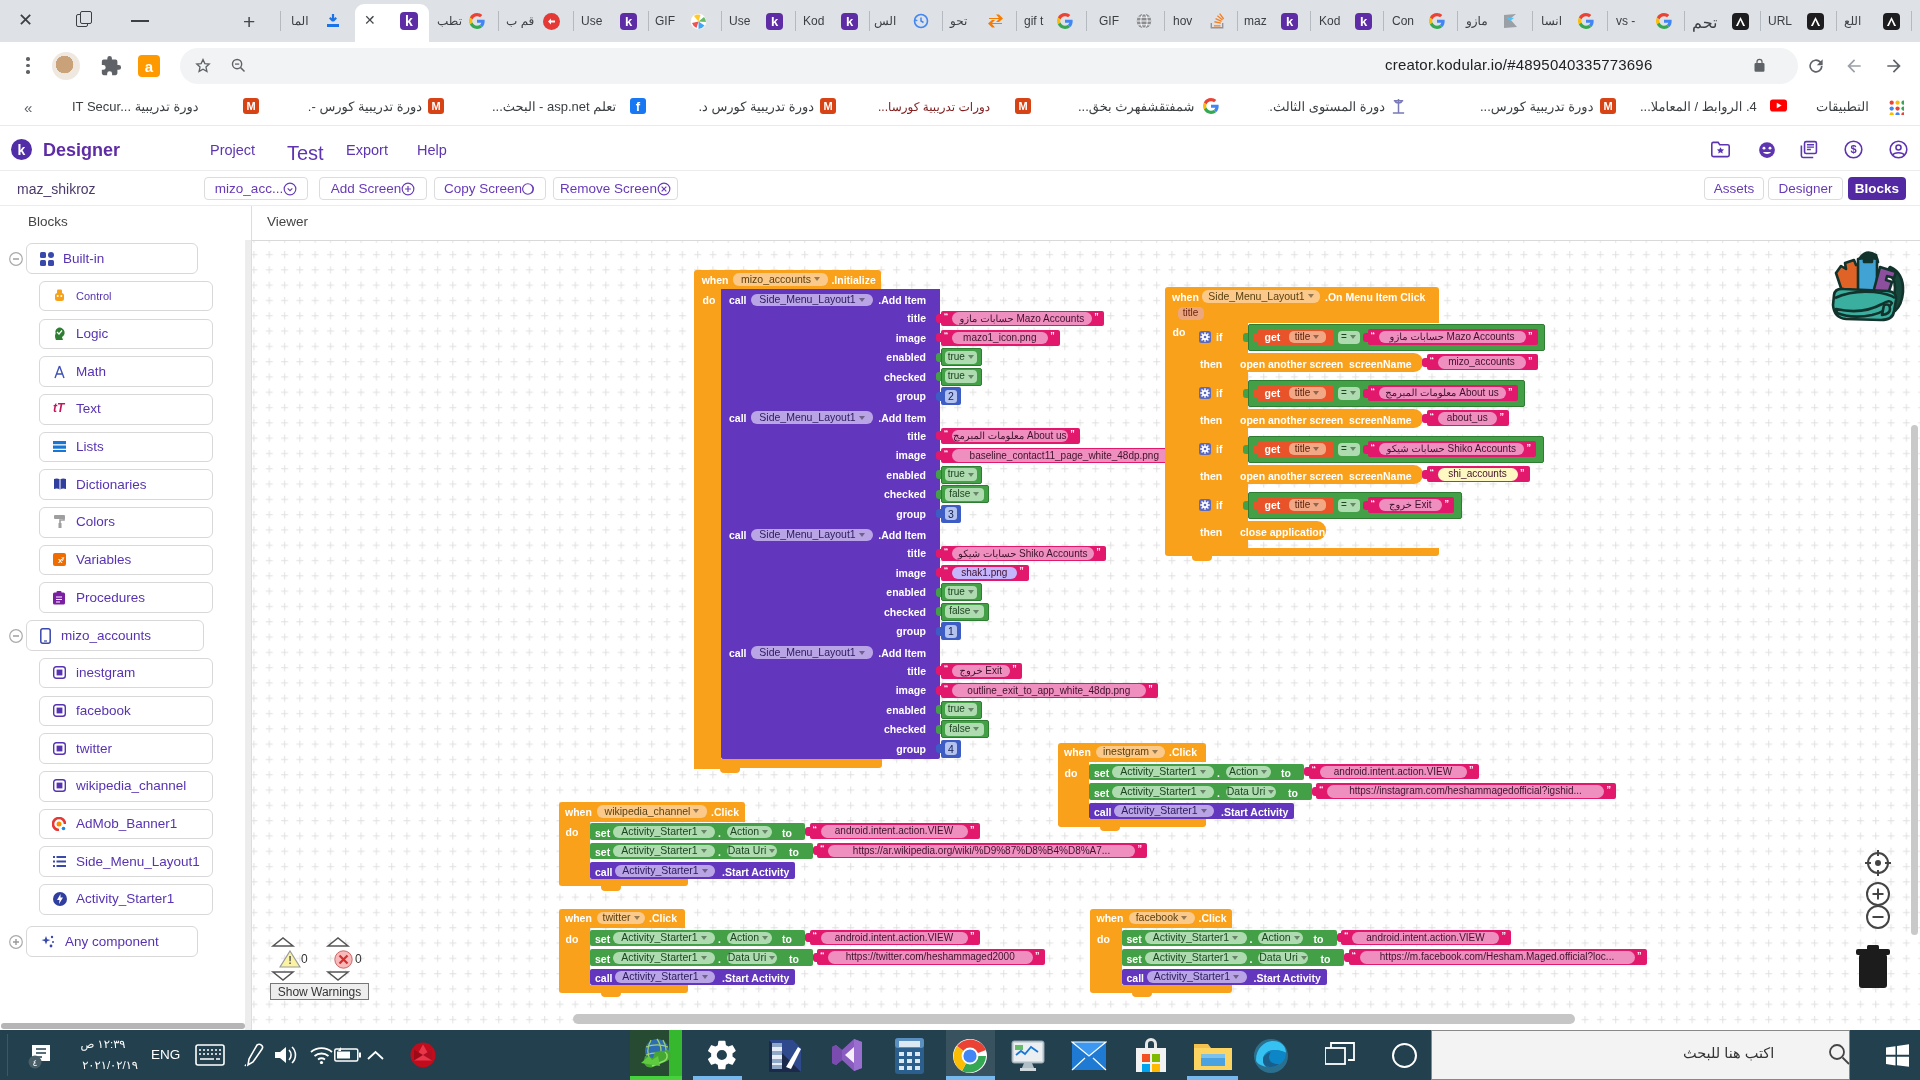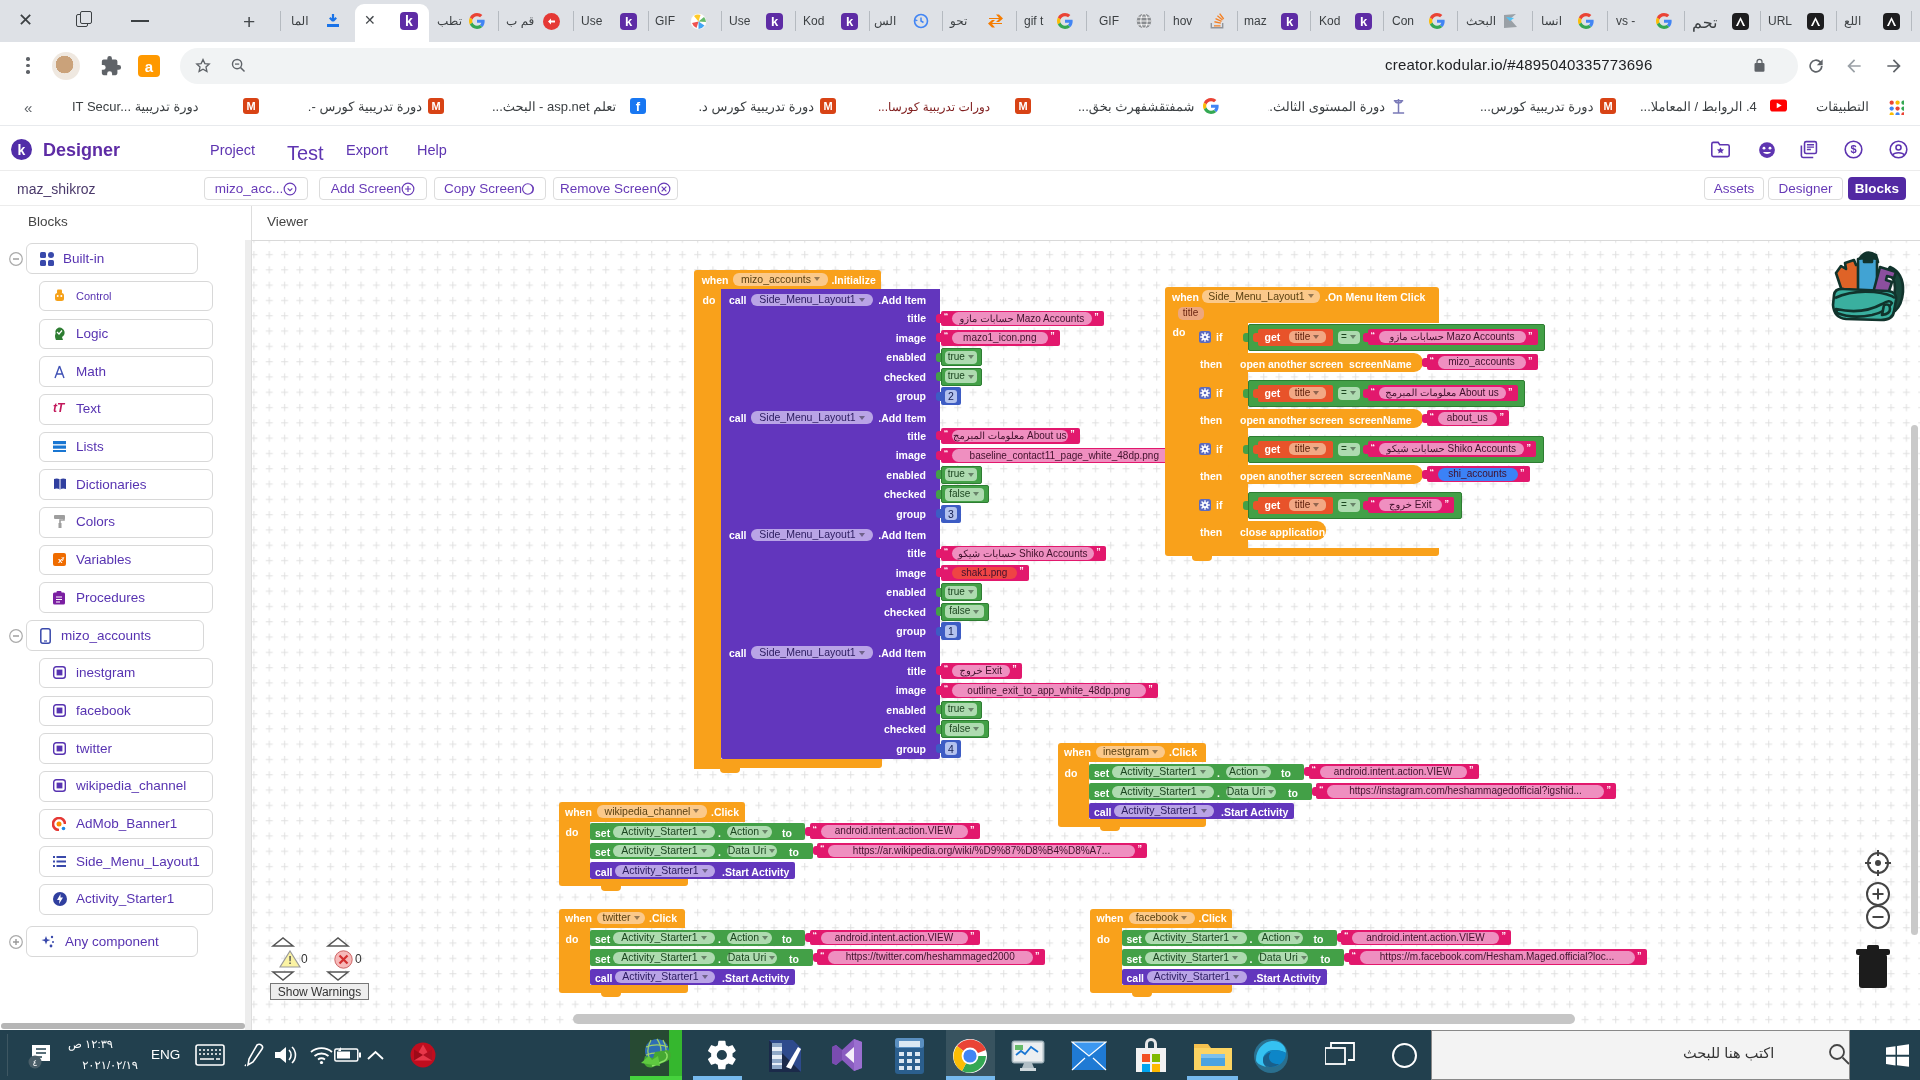--- a/index.html
+++ b/index.html
@@ -98,21 +98,21 @@
 <div style="position:absolute;left:1281px;top:13px;width:17px;height:17px;background:#5e2ca5;border-radius:4px;color:#fff;font-family:'Liberation Sans',sans-serif;font-weight:bold;font-size:13px;display:flex;align-items:center;justify-content:center;">k</div>
 <div style="position:absolute;left:1319px;top:15px;font-family:'Liberation Sans',sans-serif;font-size:12px;color:#3c4043;white-space:nowrap;line-height:1;">Kod</div>
 <div style="position:absolute;left:1355px;top:13px;width:17px;height:17px;background:#5e2ca5;border-radius:4px;color:#fff;font-family:'Liberation Sans',sans-serif;font-weight:bold;font-size:13px;display:flex;align-items:center;justify-content:center;">k</div>
 <div style="position:absolute;left:1392px;top:15px;font-family:'Liberation Sans',sans-serif;font-size:12px;color:#3c4043;white-space:nowrap;line-height:1;">Con</div>
 <svg class="ab" style="left:1429px;top:13px" width="16" height="16" viewBox="0 0 48 48">
     <path fill="#EA4335" d="M24 9.5c3.54 0 6.71 1.22 9.21 3.6l6.85-6.85C35.9 2.38 30.47 0 24 0 14.62 0 6.51 5.38 2.56 13.22l7.98 6.19C12.43 13.72 17.74 9.5 24 9.5z"></path>
     <path fill="#4285F4" d="M46.98 24.55c0-1.57-.15-3.09-.38-4.55H24v9.02h12.94c-.58 2.96-2.26 5.48-4.78 7.18l7.73 6c4.51-4.18 7.09-10.36 7.09-17.65z"></path>
     <path fill="#FBBC05" d="M10.53 28.59c-.48-1.45-.76-2.99-.76-4.59s.27-3.14.76-4.59l-7.98-6.19C.92 16.46 0 20.12 0 24c0 3.88.92 7.54 2.56 10.78l7.97-6.19z"></path>
     <path fill="#34A853" d="M24 48c6.48 0 11.93-2.13 15.89-5.81l-7.73-6c-2.15 1.45-4.92 2.3-8.16 2.3-6.26 0-11.57-4.22-13.47-9.91l-7.98 6.19C6.51 42.62 14.62 48 24 48z"></path>
   </svg>
-<div style="position:absolute;left:1466px;top:15px;font-family:'Liberation Sans',sans-serif;font-size:12px;color:#3c4043;white-space:nowrap;line-height:1;">البحث</div>
+<div style="position:absolute;left:1466px;top:15px;font-family:'Liberation Sans',sans-serif;font-size:12px;color:#3c4043;white-space:nowrap;line-height:1;">مازو</div>
 <svg class="ab" style="left:1502px;top:13px" width="17" height="16" viewBox="0 0 17 16">
     <path d="M2 15V2l12-1-6 5 7 8z" fill="#9aa0a6"></path>
     <path d="M4 4l8 1-4 3z" fill="#4fc3f7"></path>
   </svg>
 <div style="position:absolute;left:1541px;top:15px;font-family:'Liberation Sans',sans-serif;font-size:12px;color:#3c4043;white-space:nowrap;line-height:1;">انسا</div>
 <svg class="ab" style="left:1578px;top:13px" width="16" height="16" viewBox="0 0 48 48">
     <path fill="#EA4335" d="M24 9.5c3.54 0 6.71 1.22 9.21 3.6l6.85-6.85C35.9 2.38 30.47 0 24 0 14.62 0 6.51 5.38 2.56 13.22l7.98 6.19C12.43 13.72 17.74 9.5 24 9.5z"></path>
     <path fill="#4285F4" d="M46.98 24.55c0-1.57-.15-3.09-.38-4.55H24v9.02h12.94c-.58 2.96-2.26 5.48-4.78 7.18l7.73 6c4.51-4.18 7.09-10.36 7.09-17.65z"></path>
     <path fill="#FBBC05" d="M10.53 28.59c-.48-1.45-.76-2.99-.76-4.59s.27-3.14.76-4.59l-7.98-6.19C.92 16.46 0 20.12 0 24c0 3.88.92 7.54 2.56 10.78l7.97-6.19z"></path>
     <path fill="#34A853" d="M24 48c6.48 0 11.93-2.13 15.89-5.81l-7.73-6c-2.15 1.45-4.92 2.3-8.16 2.3-6.26 0-11.57-4.22-13.47-9.91l-7.98 6.19C6.51 42.62 14.62 48 24 48z"></path>
@@ -520,21 +520,21 @@
 <div style="position:absolute;left:626px;top:606.95px;width:300px;font-family:'Liberation Sans',sans-serif;font-weight:bold;font-size:10.5px;color:#fff;white-space:nowrap;text-align:right;line-height:1;">checked</div>
 <div style="position:absolute;left:626px;top:626.45px;width:300px;font-family:'Liberation Sans',sans-serif;font-weight:bold;font-size:10.5px;color:#fff;white-space:nowrap;text-align:right;line-height:1;">group</div>
 <div style="position:absolute;left:940.8px;top:545.7px;width:165px;height:15.5px;background:#e2186d;border-radius:2px;"></div>
 <div style="position:absolute;left:936.3px;top:548.95px;width:5px;height:9px;background:#e2186d;border-radius:3px 0 0 3px;"></div>
 <div style="position:absolute;left:943.8px;top:546.95px;font-family:'Liberation Sans',sans-serif;font-weight:bold;font-size:9px;color:#fff;line-height:1;">“</div>
 <div style="position:absolute;left:951.8px;top:547.25px;width:142px;height:12.5px;background:#ef8fc0;border-radius:6.5px;font-family:'Liberation Sans',sans-serif;font-size:10px;color:#40102b;display:flex;align-items:center;justify-content:center;white-space:nowrap;overflow:hidden;line-height:1;">حسابات شيكو Shiko Accounts</div>
 <div style="position:absolute;left:1096.3px;top:546.95px;font-family:'Liberation Sans',sans-serif;font-weight:bold;font-size:9px;color:#fff;line-height:1;">”</div>
 <div style="position:absolute;left:940.8px;top:565.2px;width:88px;height:15.5px;background:#e2186d;border-radius:2px;"></div>
 <div style="position:absolute;left:936.3px;top:568.45px;width:5px;height:9px;background:#e2186d;border-radius:3px 0 0 3px;"></div>
 <div style="position:absolute;left:943.8px;top:566.45px;font-family:'Liberation Sans',sans-serif;font-weight:bold;font-size:9px;color:#fff;line-height:1;">“</div>
-<div style="position:absolute;left:951.8px;top:566.75px;width:65px;height:12.5px;background:#ef4444;border-radius:6.5px;font-family:'Liberation Sans',sans-serif;font-size:10px;color:#40102b;display:flex;align-items:center;justify-content:center;white-space:nowrap;overflow:hidden;line-height:1;">shak1.png</div>
+<div style="position:absolute;left:951.8px;top:566.75px;width:65px;height:12.5px;background:#c4b5fd;border-radius:6.5px;font-family:'Liberation Sans',sans-serif;font-size:10px;color:#40102b;display:flex;align-items:center;justify-content:center;white-space:nowrap;overflow:hidden;line-height:1;">shak1.png</div>
 <div style="position:absolute;left:1019.3px;top:566.45px;font-family:'Liberation Sans',sans-serif;font-weight:bold;font-size:9px;color:#fff;line-height:1;">”</div>
 <div style="position:absolute;left:940.8px;top:583.45px;width:41px;height:18px;background:#43a047;border-radius:2px;border:1px solid #2e7d32;"></div>
 <div style="position:absolute;left:936.3px;top:587.95px;width:5px;height:9px;background:#43a047;border-radius:3px 0 0 3px;"></div>
 <div style="position:absolute;left:944.8px;top:585.95px;width:32px;height:13px;background:#aedbb0;border-radius:4px;font-family:'Liberation Sans',sans-serif;font-size:10px;color:#1c4620;display:flex;align-items:center;justify-content:center;white-space:nowrap;line-height:1;">
     <span style="margin-top:-1px">true</span>
     <span style="display:inline-block;margin-left:3px;width:0;height:0;border-left:3px solid transparent;border-right:3px solid transparent;border-top:4px solid rgba(0,0,0,0.4);"></span>
   </div>
 <div style="position:absolute;left:940.8px;top:602.95px;width:48px;height:18px;background:#43a047;border-radius:2px;border:1px solid #2e7d32;"></div>
 <div style="position:absolute;left:936.3px;top:607.45px;width:5px;height:9px;background:#43a047;border-radius:3px 0 0 3px;"></div>
 <div style="position:absolute;left:944.8px;top:605.45px;width:39px;height:13px;background:#aedbb0;border-radius:4px;font-family:'Liberation Sans',sans-serif;font-size:10px;color:#1c4620;display:flex;align-items:center;justify-content:center;white-space:nowrap;line-height:1;">
@@ -686,21 +686,21 @@
 <div style="position:absolute;left:1363.0px;top:444.5px;width:5px;height:9px;background:#e2186d;border-radius:3px 0 0 3px;"></div>
 <div style="position:absolute;left:1370.5px;top:442.5px;font-family:'Liberation Sans',sans-serif;font-weight:bold;font-size:9px;color:#fff;line-height:1;">“</div>
 <div style="position:absolute;left:1378.5px;top:442.8px;width:145.5px;height:12.5px;background:#ef8fc0;border-radius:6.5px;font-family:'Liberation Sans',sans-serif;font-size:10px;color:#40102b;display:flex;align-items:center;justify-content:center;white-space:nowrap;overflow:hidden;line-height:1;">حسابات شيكو Shiko Accounts</div>
 <div style="position:absolute;left:1526.5px;top:442.5px;font-family:'Liberation Sans',sans-serif;font-weight:bold;font-size:9px;color:#fff;line-height:1;">”</div>
 <div style="position:absolute;left:1200px;top:471px;font-family:'Liberation Sans',sans-serif;font-weight:bold;font-size:10.5px;color:#fff;white-space:nowrap;line-height:1;">then</div>
 <div style="position:absolute;left:1227.5px;top:465px;width:195px;height:18.5px;background:#f9a11b;border-radius:3px 9px 9px 3px;"></div>
 <div style="position:absolute;left:1240px;top:470.5px;font-family:'Liberation Sans',sans-serif;font-weight:bold;font-size:10.5px;color:#fff;white-space:nowrap;line-height:1;">open another screen&nbsp;&nbsp;screenName</div>
 <div style="position:absolute;left:1426.5px;top:466.45px;width:103px;height:15.5px;background:#e2186d;border-radius:2px;"></div>
 <div style="position:absolute;left:1422.0px;top:469.7px;width:5px;height:9px;background:#e2186d;border-radius:3px 0 0 3px;"></div>
 <div style="position:absolute;left:1429.5px;top:467.7px;font-family:'Liberation Sans',sans-serif;font-weight:bold;font-size:9px;color:#fff;line-height:1;">“</div>
-<div style="position:absolute;left:1437.5px;top:468.0px;width:80px;height:12.5px;background:#3b82f6;border-radius:6.5px;font-family:'Liberation Sans',sans-serif;font-size:10px;color:#40102b;display:flex;align-items:center;justify-content:center;white-space:nowrap;overflow:hidden;line-height:1;">shi_accounts</div>
+<div style="position:absolute;left:1437.5px;top:468.0px;width:80px;height:12.5px;background:#fef9c3;border-radius:6.5px;font-family:'Liberation Sans',sans-serif;font-size:10px;color:#40102b;display:flex;align-items:center;justify-content:center;white-space:nowrap;overflow:hidden;line-height:1;">shi_accounts</div>
 <div style="position:absolute;left:1520.0px;top:467.7px;font-family:'Liberation Sans',sans-serif;font-weight:bold;font-size:9px;color:#fff;line-height:1;">”</div>
 <div style="position:absolute;left:1199px;top:499px;width:12px;height:12px;background:#5c6bc0;border-radius:2.5px;"></div>
 <svg style="position:absolute;left:1200px;top:500px" width="10" height="10" viewBox="0 0 10 10">
     <circle cx="5" cy="5" r="3.1" fill="#fff"></circle>
     <circle cx="5" cy="5" r="1.3" fill="#5c6bc0"></circle>
     <path d="M5 0.2v2M5 7.8v2M0.2 5h2M7.8 5h2M1.6 1.6l1.3 1.3M7.1 7.1l1.3 1.3M8.4 1.6L7.1 2.9M2.9 7.1L1.6 8.4" stroke="#fff" stroke-width="1.4"></path>
   </svg>
 <div style="position:absolute;left:1216px;top:500px;font-family:'Liberation Sans',sans-serif;font-weight:bold;font-size:10.5px;color:#fff;white-space:nowrap;line-height:1;">if</div>
 <div style="position:absolute;left:1247.5px;top:491.5px;width:214.0px;height:27.5px;background:#43a047;border:1.5px solid #2e7d32;border-radius:2px;"></div>
 <div style="position:absolute;left:1243.0px;top:500.5px;width:5px;height:9px;background:#43a047;border-radius:3px 0 0 3px;"></div>
@@ -978,21 +978,21 @@
 <div style="position:absolute;left:355px;top:953px;font-family:'Liberation Sans',sans-serif;font-size:12px;color:#333;white-space:nowrap;line-height:1;">0</div>
 <div style="position:absolute;left:270px;top:983px;width:99px;height:17px;background:#eee;border:1px solid #777;font-family:'Liberation Sans',sans-serif;font-size:12px;color:#333;display:flex;align-items:center;justify-content:center;">Show Warnings</div>
 <div style="position:absolute;left:0px;top:1030px;width:1920px;height:50px;background:#22404e;"></div>
 <div style="position:absolute;left:7px;top:1034px;width:1px;height:42px;background:#3e5762;"></div>
 <svg style="position:absolute;left:28px;top:1043px" width="26" height="26" viewBox="0 0 26 26">
 <path d="M4 2h18v16H10l-6 5z" fill="#fff"></path>
     <path d="M8 6h10M8 10h10M8 14h6" stroke="#22404e" stroke-width="1.6"></path>
 <circle cx="7" cy="19" r="6.5" fill="#4a5e68"></circle>
     <text x="7" y="23" text-anchor="middle" font-size="9" fill="#fff" font-family="Liberation Sans">٤</text>
   </svg>
-<div style="position:absolute;left:68px;top:1039px;font-family:'Liberation Sans',sans-serif;font-size:11.5px;color:#fff;white-space:nowrap;line-height:1;width:70px;text-align:left;">١٢:٣٩ ص</div>
+<div style="position:absolute;left:68px;top:1039px;font-family:'Liberation Sans',sans-serif;font-size:11.5px;color:#fff;white-space:nowrap;line-height:1;width:70px;text-align:center;">١٢:٣٩ ص</div>
 <div style="position:absolute;left:68px;top:1060px;font-family:'Liberation Sans',sans-serif;font-size:11.5px;color:#fff;white-space:nowrap;line-height:1;width:70px;text-align:right;">٢٠٢١/٠٢/١٩</div>
 <div style="position:absolute;left:151px;top:1048px;font-family:'Liberation Sans',sans-serif;font-size:13.5px;color:#fff;white-space:nowrap;line-height:1;">ENG</div>
 <svg style="position:absolute;left:195px;top:1044px" width="30" height="22" viewBox="0 0 30 22">
 <rect x="1" y="1" width="28" height="20" rx="2" fill="none" stroke="#fff" stroke-width="1.6"></rect>
 <path d="M4 6h2M8 6h2M12 6h2M16 6h2M20 6h2M24 6h2M4 10h2M8 10h2M12 10h2M16 10h2M20 10h2M24 10h2M5 15h14M21 15h4" stroke="#fff" stroke-width="1.5"></path>
   </svg>
 <svg style="position:absolute;left:243px;top:1043px" width="22" height="24" viewBox="0 0 22 24">
 <path d="M14 2c3-2 7 1 5 4l-9 13-5 3 1-6z" fill="none" stroke="#fff" stroke-width="1.6"></path>
 <path d="M3 21c-2 1-2 3 0 2z" fill="#fff"></path>
   </svg>

